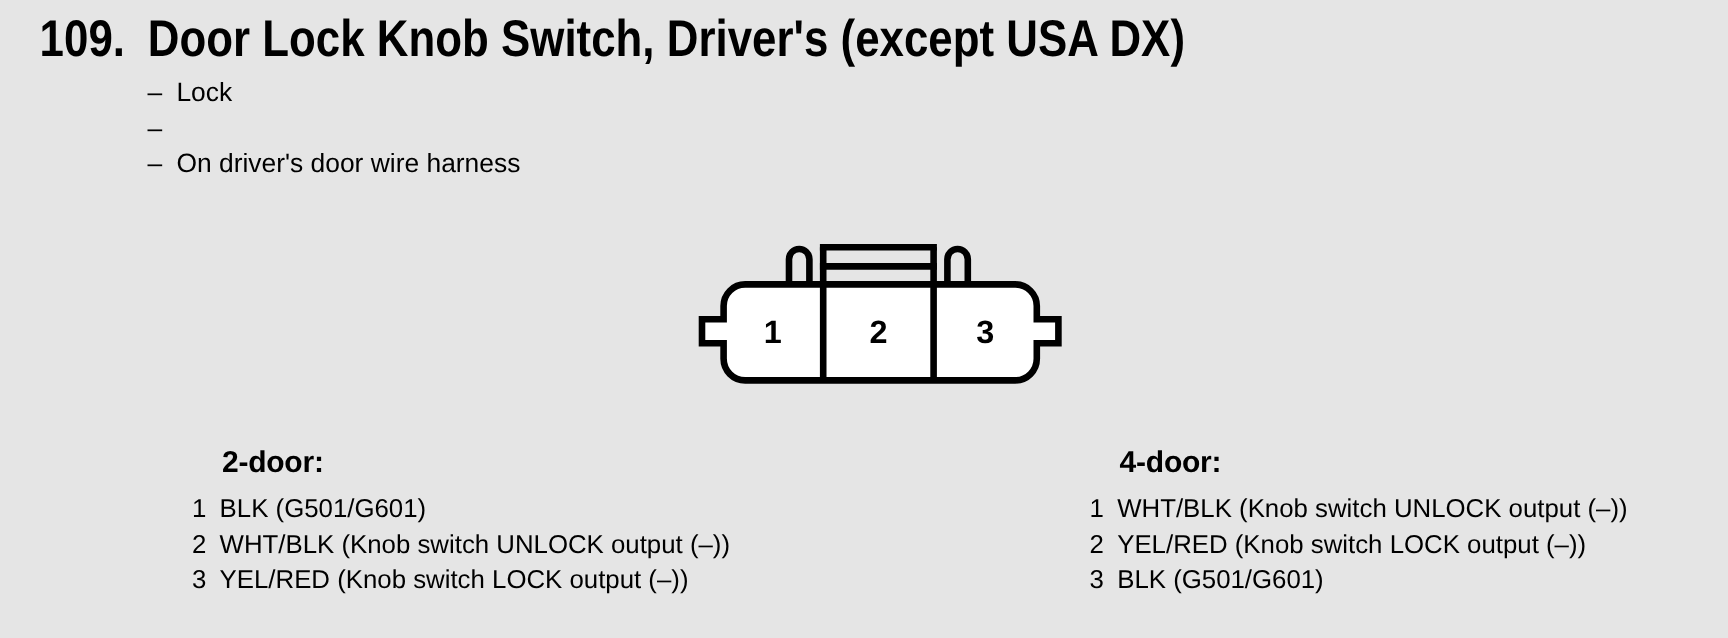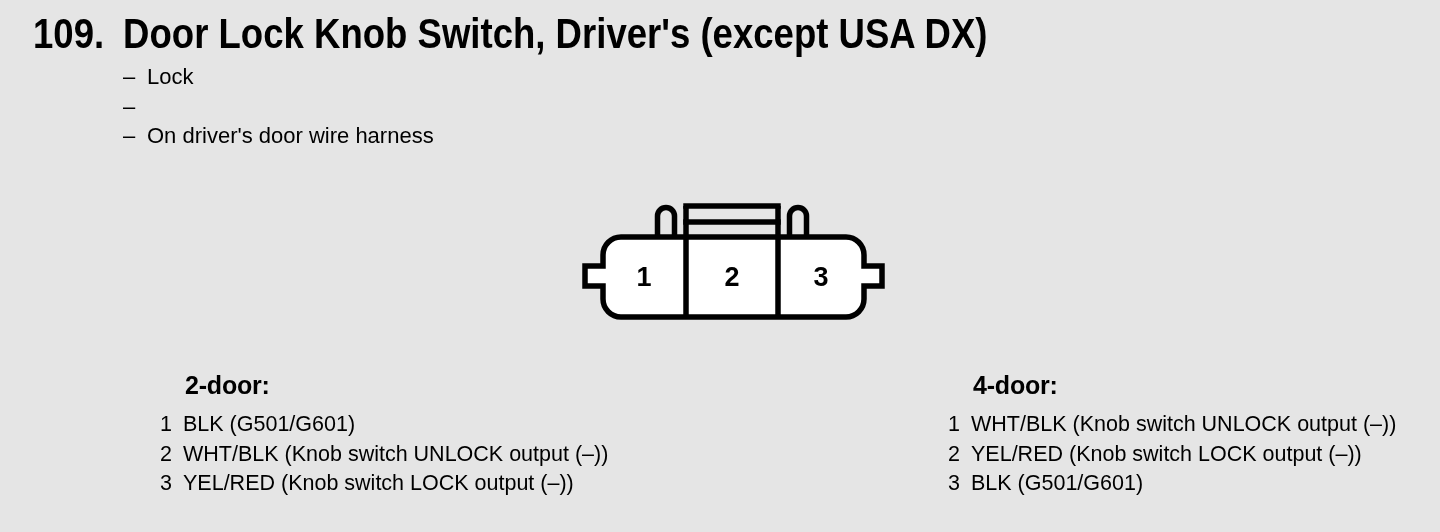--- a/index.html
+++ b/index.html
@@ -30,21 +30,21 @@
   .bullet .dash{display:inline-block;width:24px;}
 
   
   .connector{position:absolute;left:578px;top:198px;width:310px;height:130px;}
   .connector svg{display:block;width:310px;height:130px;}
   .pin-num{font-family:"Liberation Sans",sans-serif;font-weight:bold;font-size:27px;}
 
   
   .pinout{position:absolute;top:370px;}
   .pinout.left{left:160px;}
-  .pinout.right{left:948px;}
+  .pinout.right{left:908px;}
   .pinout-heading{
     font-weight:bold;font-size:25px;line-height:30px;
     margin-left:25px;letter-spacing:-0.2px;white-space:nowrap;
   }
   .pinout-rows{margin-top:10px;font-size:21.5px;line-height:29.5px;}
   .pinout-row{display:flex;white-space:nowrap;}
   .pinout-row .pin{display:inline-block;width:23px;flex:0 0 23px;}
 </style>
 </head>
 <body>

